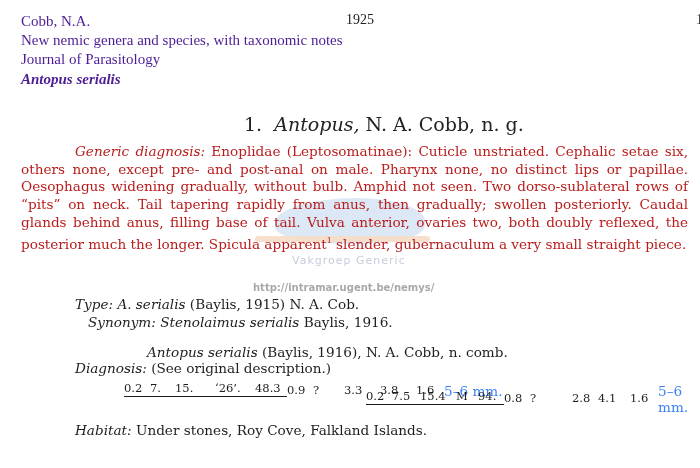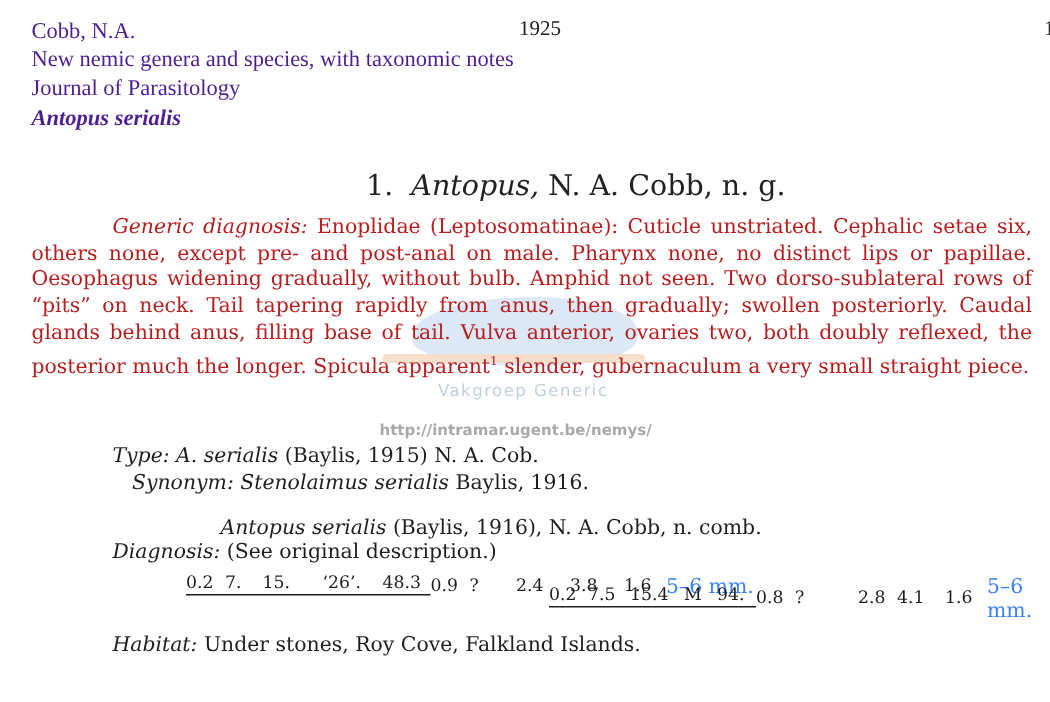--- a/index.html
+++ b/index.html
@@ -97,21 +97,21 @@
     <div class="num">
       <span style="width:22px">0.2</span>
       <span style="width:19px;margin-left:4px">7.</span>
       <span style="width:34px;margin-left:6px">15.</span>
       <span style="width:38px;margin-left:6px">‘26’.</span>
       <span style="width:32px;margin-left:2px">48.3</span>
     </div>
     <div class="den">
       <span style="width:22px">0.9</span>
       <span style="width:19px;margin-left:4px">?</span>
-      <span style="width:34px;margin-left:12px">2.4</span>
+      <span style="width:34px;margin-left:12px">3.3</span>
       <span style="width:30px;margin-left:2px">3.8</span>
       <span style="width:22px;margin-left:6px">1.6</span>
     </div>
   </div>
   <span class="suffix">5–6 mm.</span>
 </div>
 
 <div class="formula f2">
   <div class="frac">
     <div class="num">

